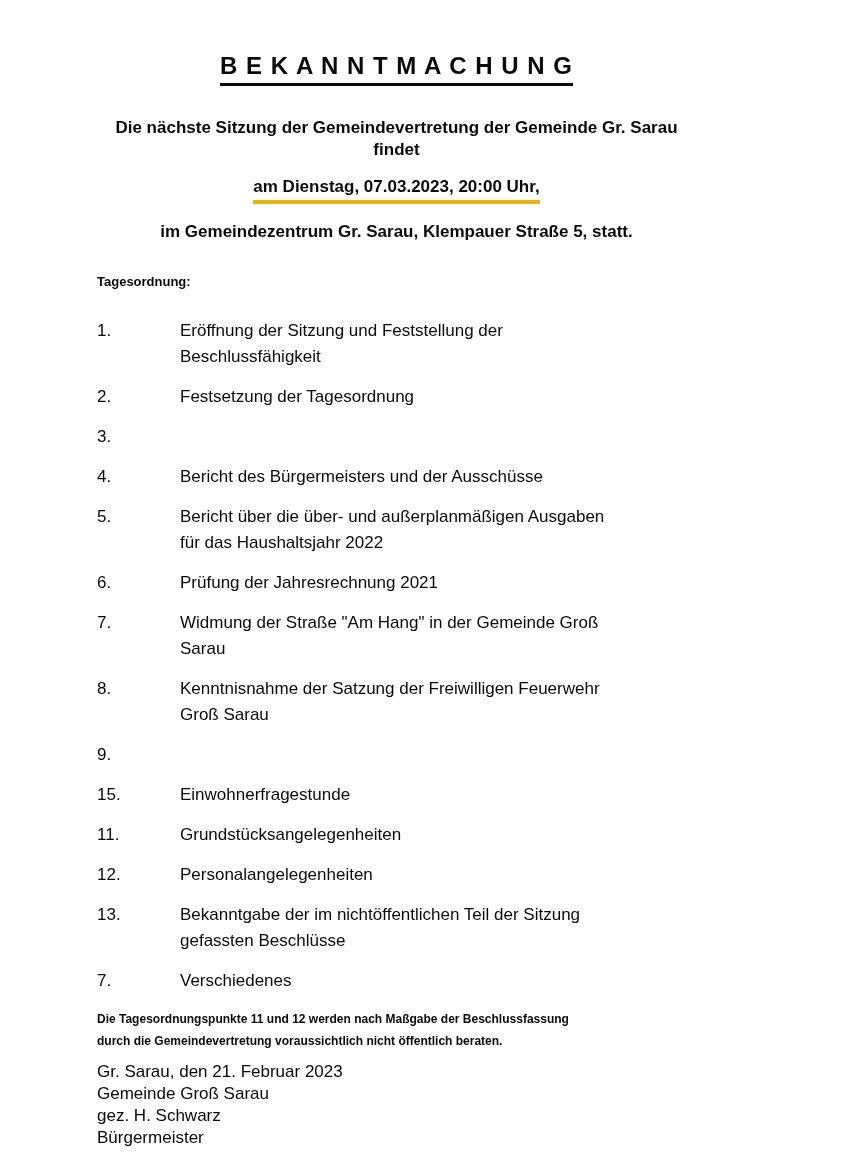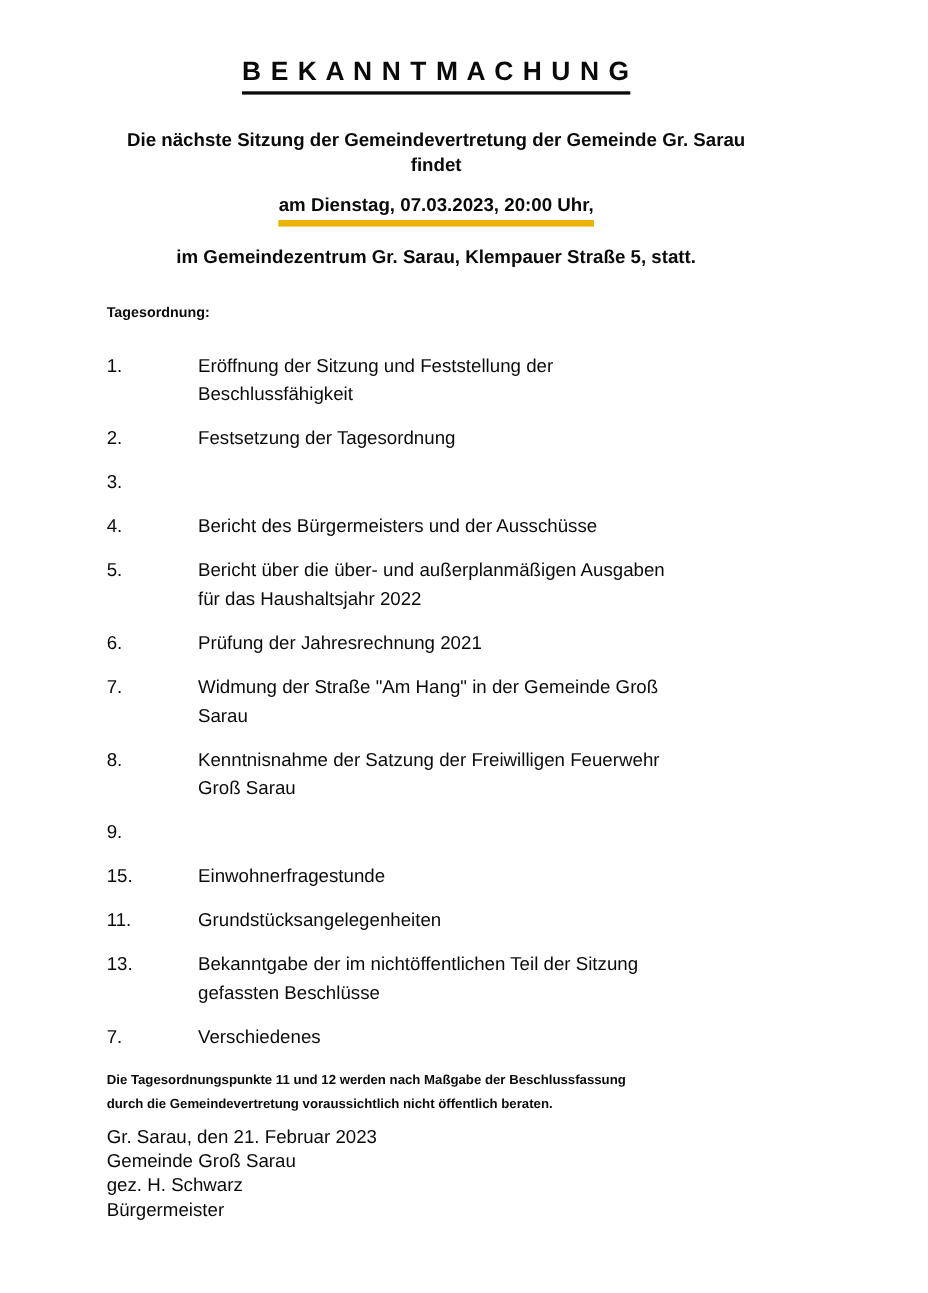--- a/index.html
+++ b/index.html
@@ -37,21 +37,21 @@
     text-align: center;
     font-size: 17px;
     font-weight: bold;
     line-height: 22px;
   }
   .intro-1 { margin-top: 31px; }
   .intro-2 { margin-top: 15px; }
   .intro-3 { margin-top: 17px; }
   .underlined {
     display: inline-block;
-    border-bottom: 6px solid #eab308;
+    border-bottom: 4px solid #eab308;
     padding-bottom: 2px;
     white-space: nowrap;
   }
   .agenda-heading {
     margin-top: 28px;
     font-size: 13px;
     font-weight: bold;
     line-height: 22px;
     text-align: left;
   }
@@ -149,20 +149,24 @@
       </div>
       <div class="agenda-row">
         <div class="agenda-num">15.</div>
         <div class="agenda-text">Einwohnerfragestunde</div>
       </div>
       <div class="agenda-row">
         <div class="agenda-num">11.</div>
         <div class="agenda-text">Grundstücksangelegenheiten</div>
       </div>
       <div class="agenda-row">
+        <div class="agenda-num">12.</div>
+        <div class="agenda-text">Personalangelegenheiten</div>
+      </div>
+      <div class="agenda-row">
         <div class="agenda-num">13.</div>
         <div class="agenda-text">Bekanntgabe der im nichtöffentlichen Teil der Sitzung
 gefassten Beschlüsse</div>
       </div>
       <div class="agenda-row">
         <div class="agenda-num">7.</div>
         <div class="agenda-text">Verschiedenes</div>
       </div>
     </div>
 

